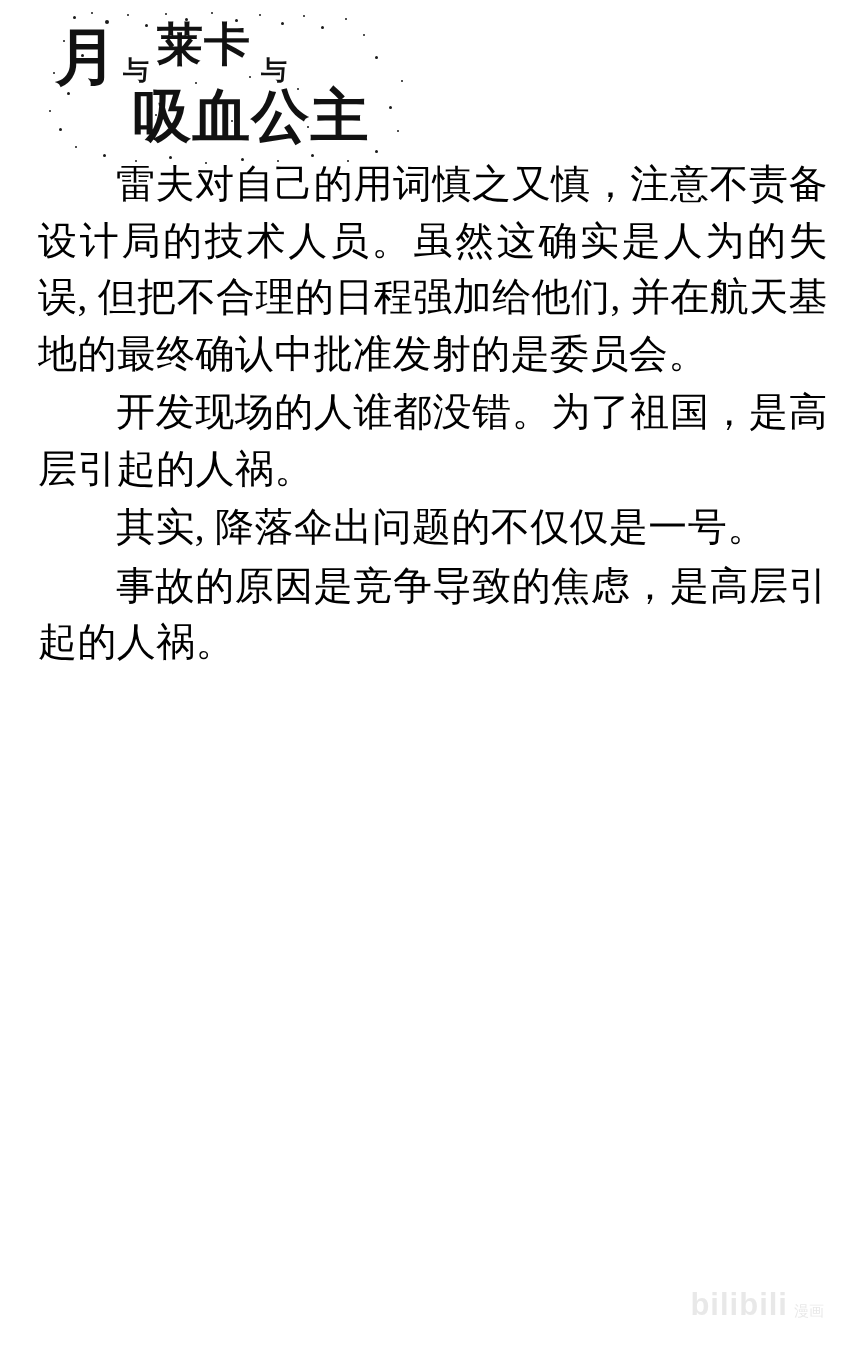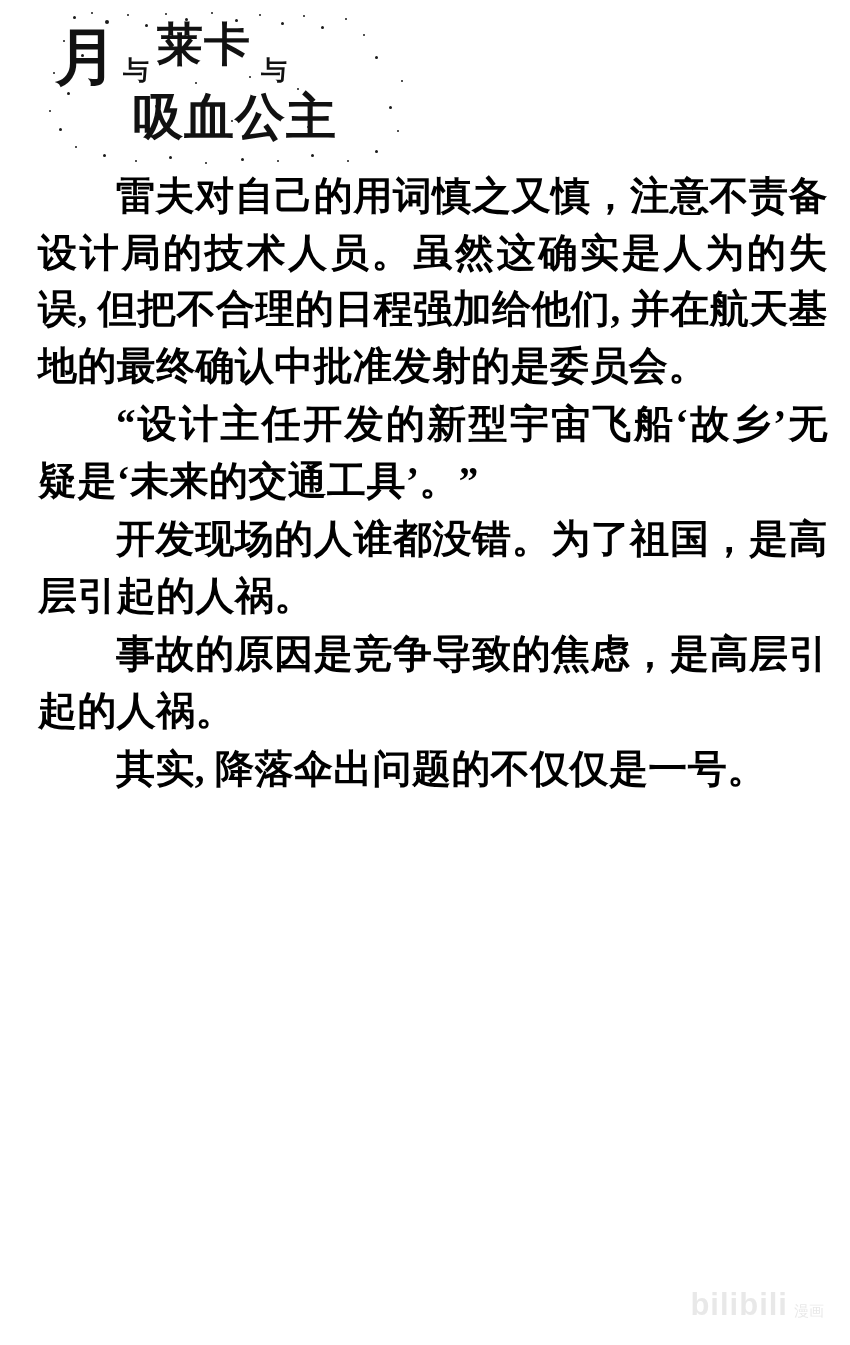--- a/index.html
+++ b/index.html
@@ -52,42 +52,41 @@
   }
   .t-yu2 {
     left: 216px;
     top: 48px;
     font-size: 26px;
     line-height: 26px;
   }
   .t-vampire {
     left: 88px;
     top: 78px;
-    font-size: 50px;
+    font-size: 58px;
     line-height: 58px;
   }
   
   .speckles {
     position: absolute;
     inset: 0;
     pointer-events: none;
   }
   .speckles span {
     position: absolute;
     background: #1a1a1a;
     border-radius: 50%;
   }
 
   
   .page-body {
     position: absolute;
-    top: 168px;
+    top: 156px;
     left: 38px;
     width: 790px;
-    font-weight: bold;
   }
   .para {
     font-size: 39px;
     line-height: 1.45;
     text-align: justify;
     text-justify: inter-character;
     margin: 0 0 2px 0;
     text-indent: 2em;
     letter-spacing: 0.01em;
     font-family: "Liberation Serif", "DejaVu Serif", serif;
@@ -168,22 +167,21 @@
     <span style="left:204px;top:66px;width:2px;height:2px;"></span>
     <span style="left:252px;top:78px;width:2px;height:2px;"></span>
     <span style="left:110px;top:104px;width:2px;height:2px;"></span>
     <span style="left:186px;top:110px;width:2px;height:2px;"></span>
     <span style="left:262px;top:116px;width:2px;height:2px;"></span>
   </div>
 </div>
 
 <div class="page-body">
   <p class="para">雷夫对自己的用词慎之又慎，注意不责备设计局的技术人员。虽然这确实是人为的失误, 但把不合理的日程强加给他们, 并在航天基地的最终确认中批准发射的是委员会。</p>
-  <p class="para">“设计主任开发的新型宇宙飞船‘故乡’无疑是‘未来的交通工具’。”</p>
   <p class="para">开发现场的人谁都没错。为了祖国，是高层引起的人祸。</p>
+  <p class="para">其实, 降落伞出问题的不仅仅是一号。</p>
   <p class="para">事故的原因是竞争导致的焦虑，是高层引起的人祸。</p>
-  <p class="para">其实, 降落伞出问题的不仅仅是一号。</p>
 </div>
 
 <div class="watermark">
   <span class="wm-main">bilibili</span>
   <span class="wm-sub">漫画</span>
 </div>
 
 </body></html>

